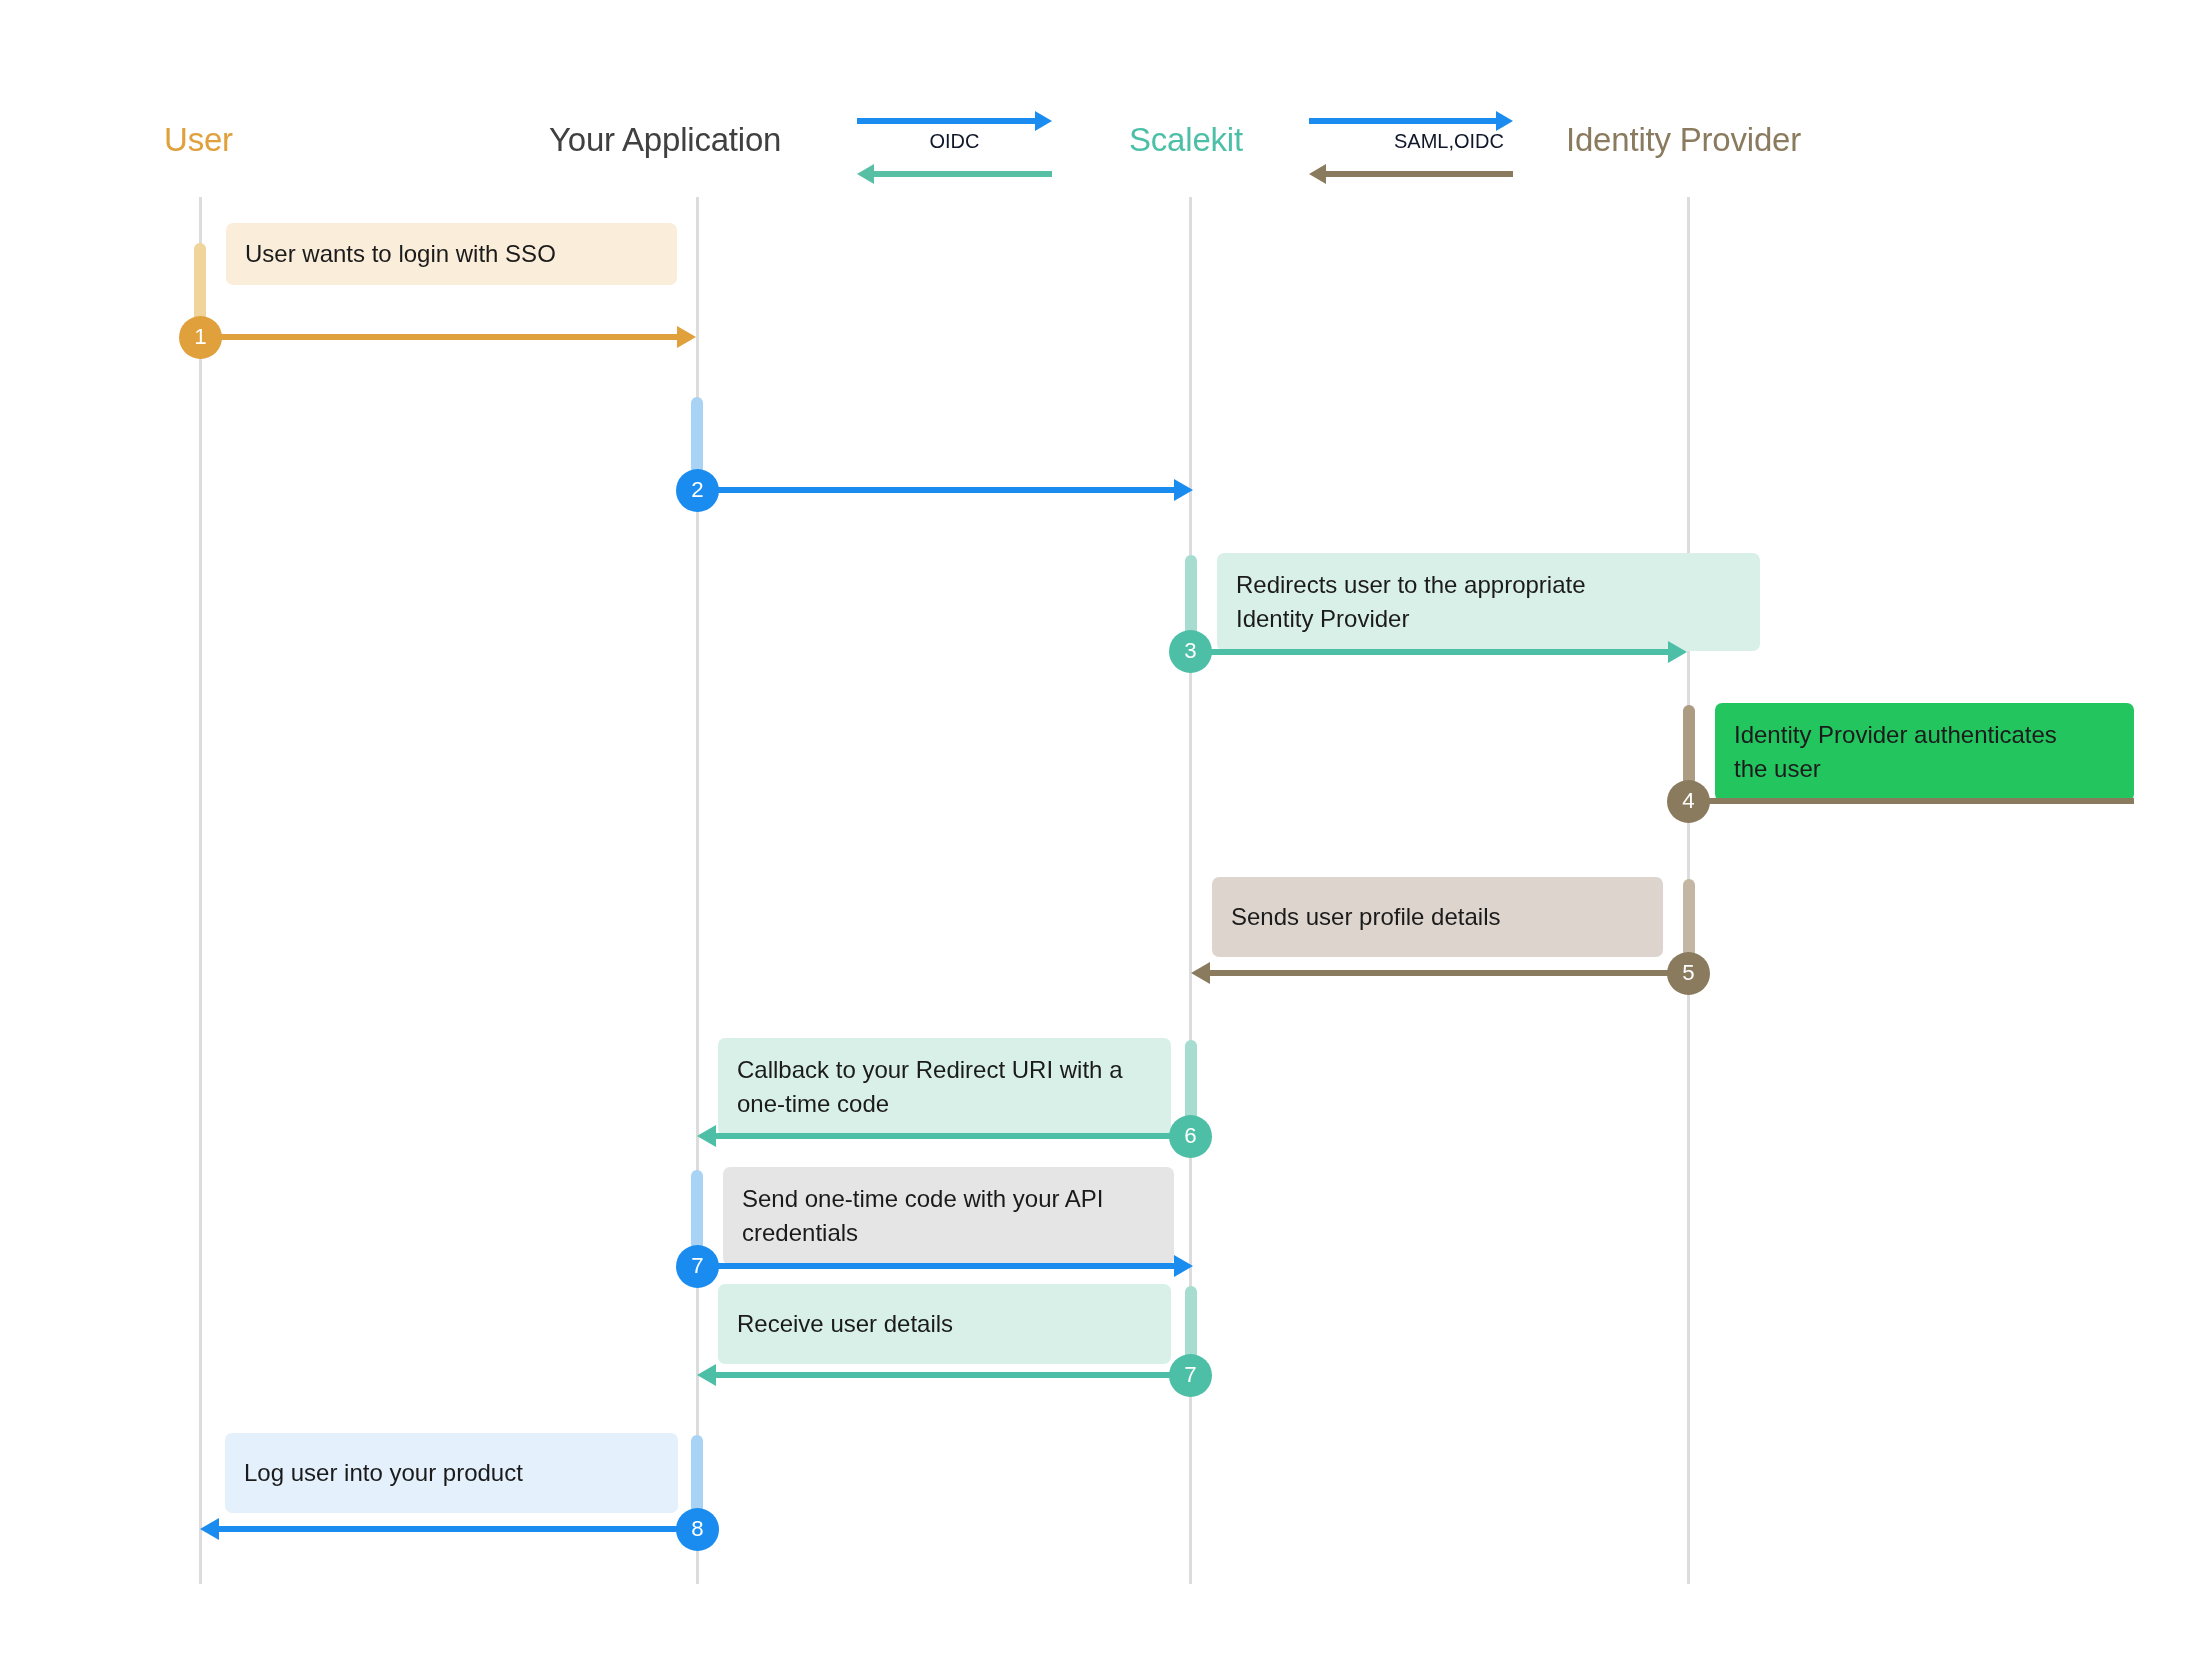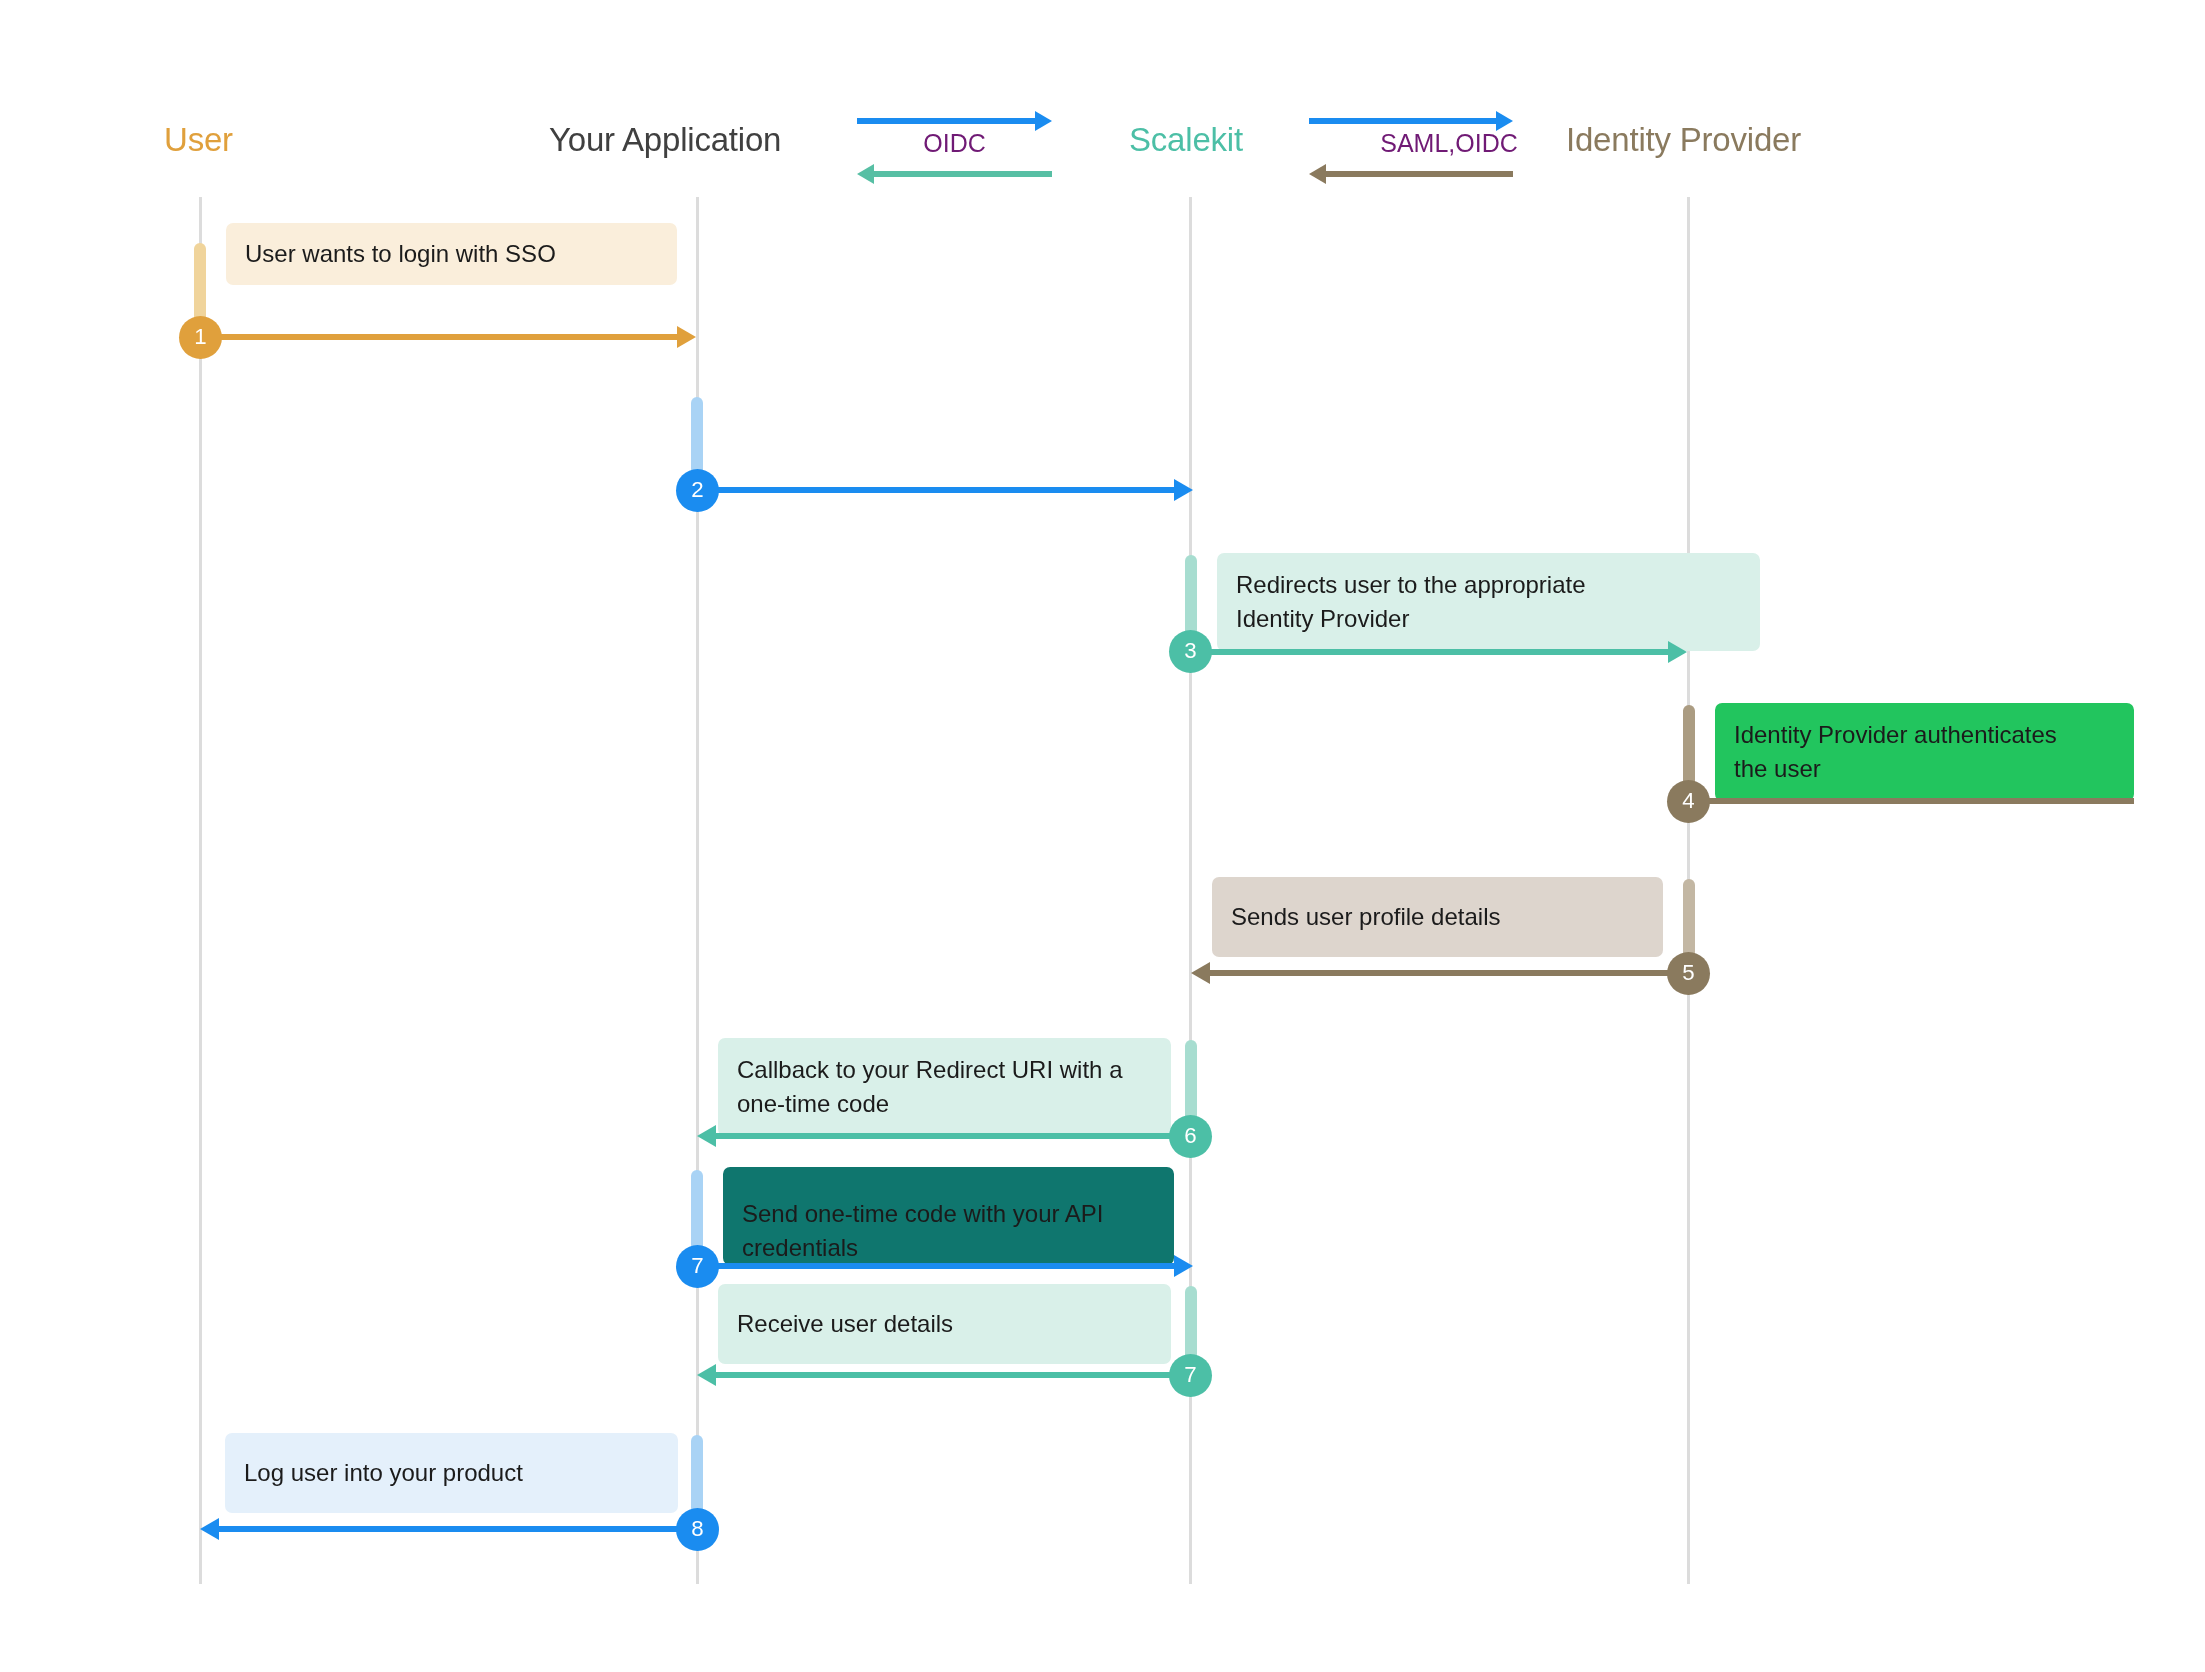--- a/index.html
+++ b/index.html
@@ -21,22 +21,22 @@
   .actor-title {
     position: absolute;
     font-weight: normal;
     font-size: 33px;
     letter-spacing: -0.2px;
     white-space: nowrap;
     line-height: 1;
   }
   .legend-label {
     position: absolute;
-    font-size: 25px;
-    color: #701a75;
+    font-size: 20px;
+    color: #0f172a;
     white-space: nowrap;
     text-align: center;
     line-height: 1;
   }
   .legend-arrow { position: absolute; height: 6.3px; }
   .legend-arrow .shaft {
     position: absolute; left: 0; right: 11.6px; top: 0; height: 6.3px;
   }
   .legend-arrow .head {
     position: absolute; top: -7.1px; width: 0; height: 0;
@@ -193,21 +193,21 @@
     <div class="note-line">Callback to your Redirect URI with a</div>
     <div class="note-line">one-time code</div>
   </div>
   <div class="msg-arrow left" style="left:697px; top:1133px; width:496px;">
     <div class="shaft" style="background:#4cbfa6;"></div>
     <div class="head" style="border-right-color:#4cbfa6;"></div>
   </div>
   <div class="badge" style="left:1169px; top:1115px; background:#4cbfa6;">6</div>
 
   <div class="activation" style="left:691px; top:1170px; height:93px; background:#a9d3f5;"></div>
-  <div class="note" style="left:723px; top:1167px; width:451px; height:98px; background:#0f766e;justify-content:flex-end;">
+  <div class="note" style="left:723px; top:1167px; width:451px; height:98px; background:#e5e5e5;">
     <div class="note-line">Send one-time code with your API</div>
     <div class="note-line">credentials</div>
   </div>
   <div class="msg-arrow right" style="left:697px; top:1263px; width:496px;">
     <div class="shaft" style="background:#1a8cf0;"></div>
     <div class="head" style="border-left-color:#1a8cf0;"></div>
   </div>
   <div class="badge" style="left:676px; top:1245px; background:#1a8cf0;">7</div>
 
   <div class="activation" style="left:1185px; top:1286px; height:83px; background:#a7ddd0;"></div>

